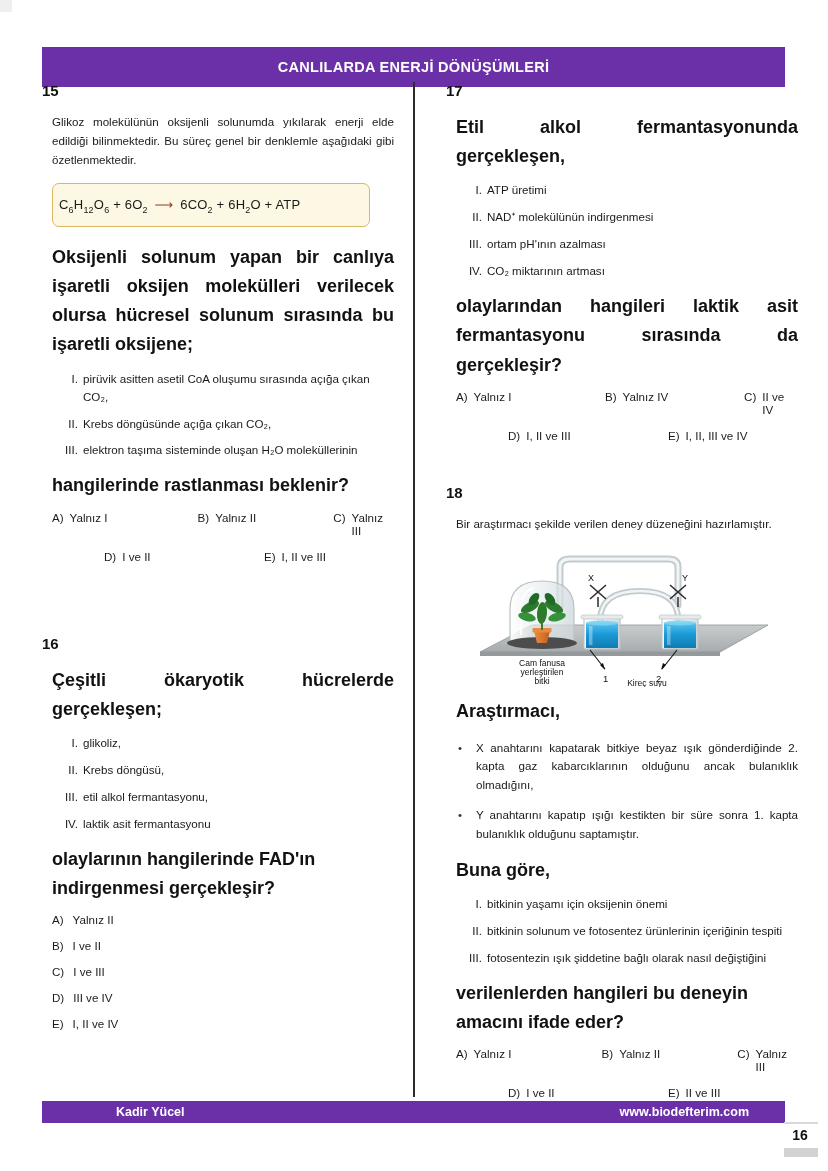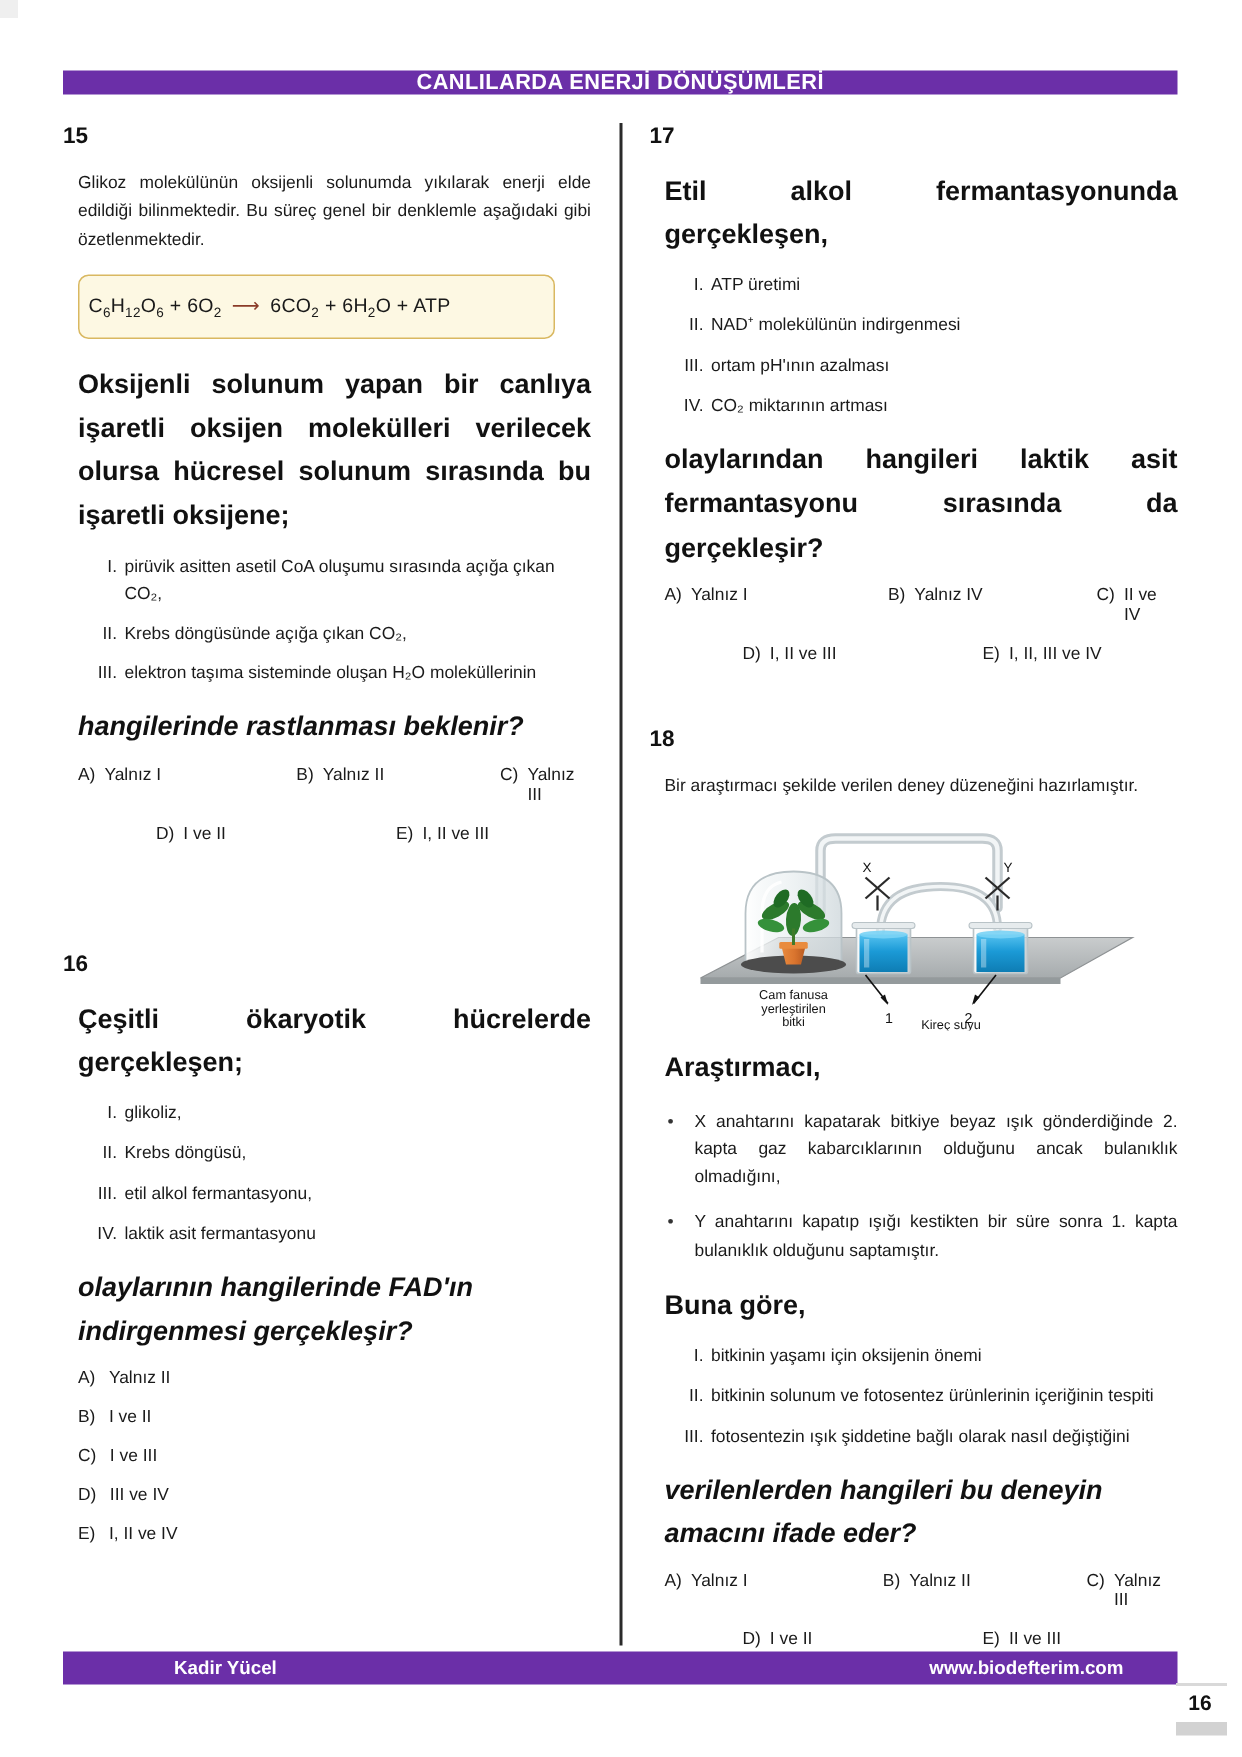--- a/index.html
+++ b/index.html
@@ -20,21 +20,21 @@
     position: absolute;
     inset: 0;
   }
 
   
   .header-bar {
     position: absolute;
     left: 42px;
     top: 47px;
     width: 743px;
-    height: 16px;
+    height: 40px;
     background: #6B2FA8;
     display: flex;
     align-items: center;
     justify-content: center;
   }
   .header-title {
     color: #ffffff;
     font-size: 14.5px;
     font-weight: bold;
     letter-spacing: 0.3px;
@@ -50,21 +50,21 @@
     background: #2a2a2a;
   }
 
   
   .col {
     position: absolute;
     top: 82px;
     width: 352px;
   }
   .col-left  { left: 42px; }
-  .col-right { left: 433px; }
+  .col-right { left: 446px; }
 
   
   .q-num {
     font-size: 15px;
     font-weight: bold;
     color: #111;
     margin: 0 0 14px 0;
   }
   .q-block { margin-bottom: 6px; }
 
@@ -78,21 +78,21 @@
   }
   .stem {
     font-size: 18px;
     font-weight: bold;
     line-height: 1.62;
     color: #111;
     margin: 0 0 10px 0;
     padding-left: 10px;
     text-align: justify;
   }
-  .stem.no-just { text-align: left; font-style: italic; }
+  .stem.no-just { text-align: left; }
 
   
   .roman-list {
     list-style: none;
     margin: 0 0 12px 0;
     padding: 0 0 0 10px;
   }
   .roman-list li {
     font-size: 11.6px;
     line-height: 1.55;

